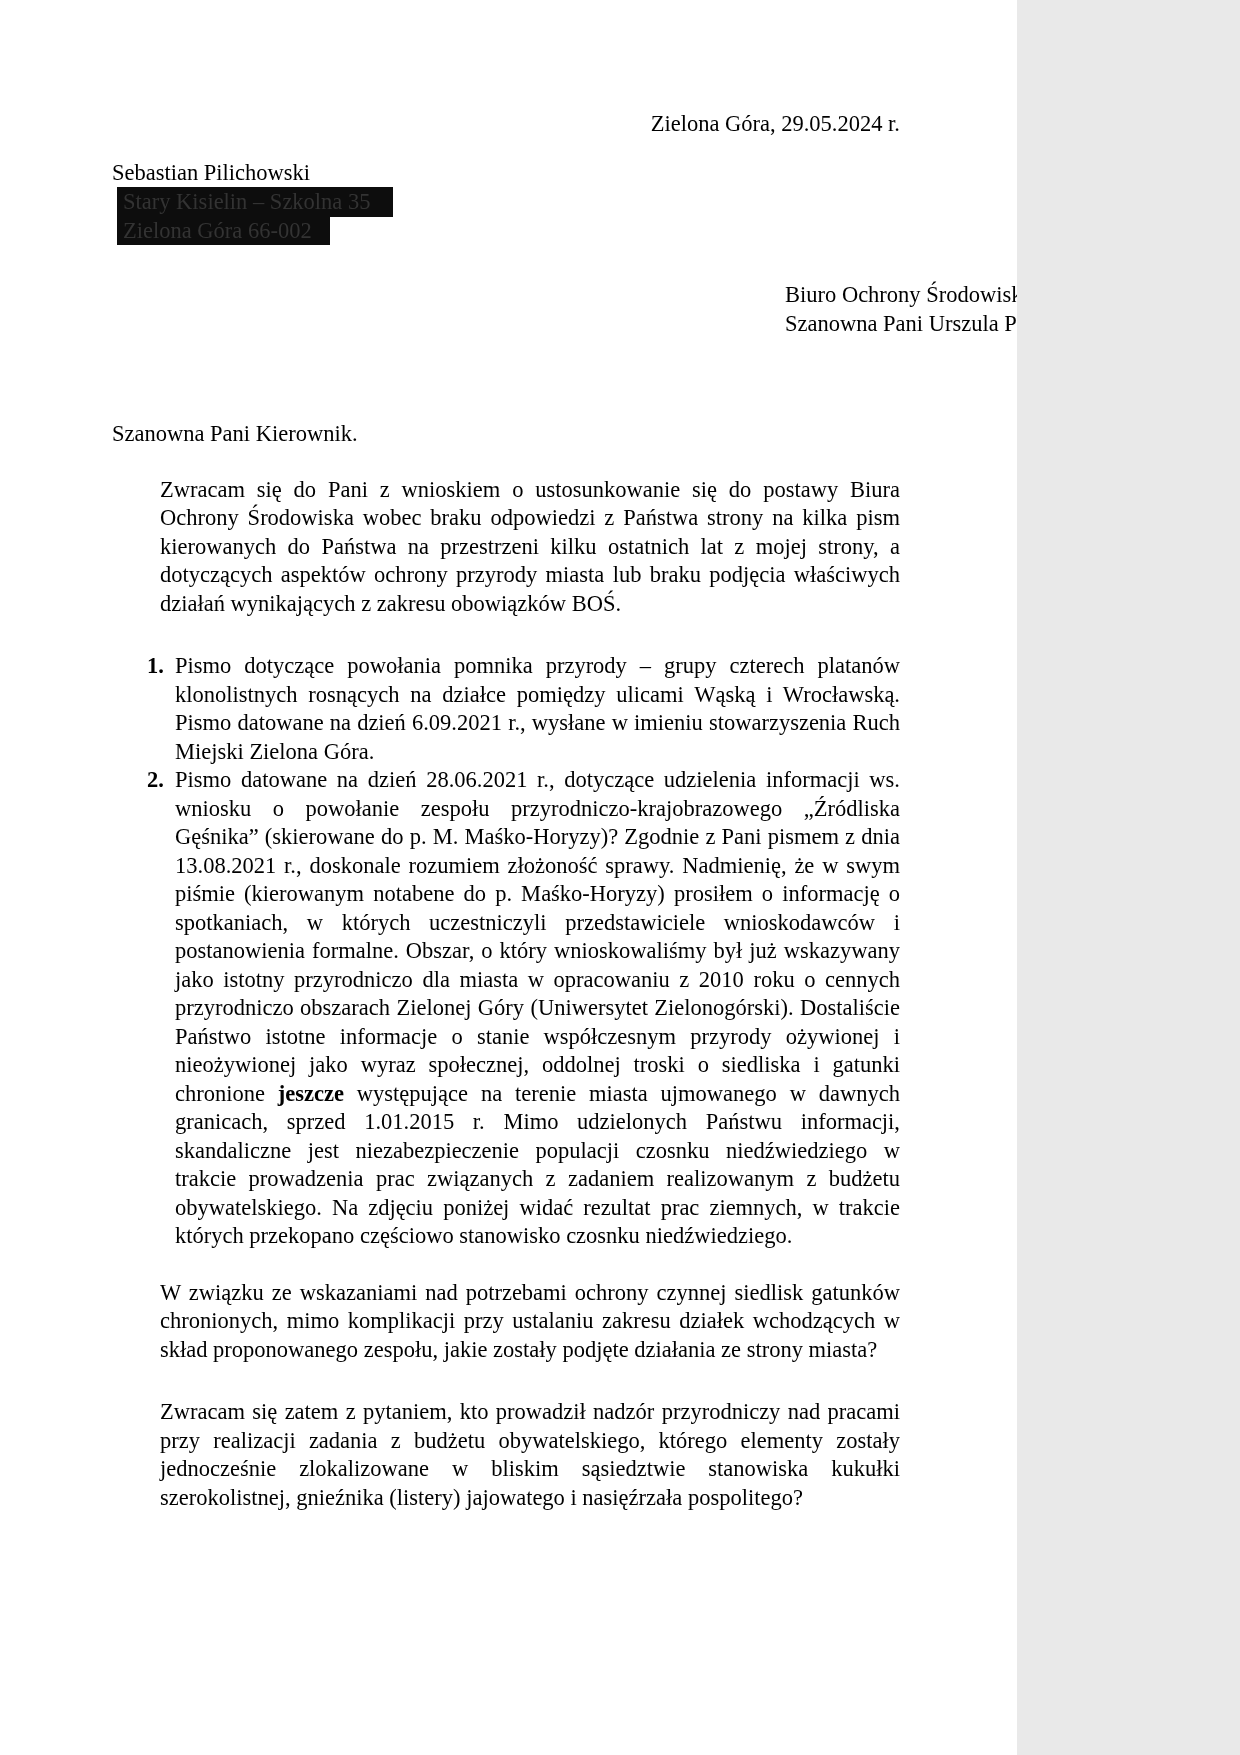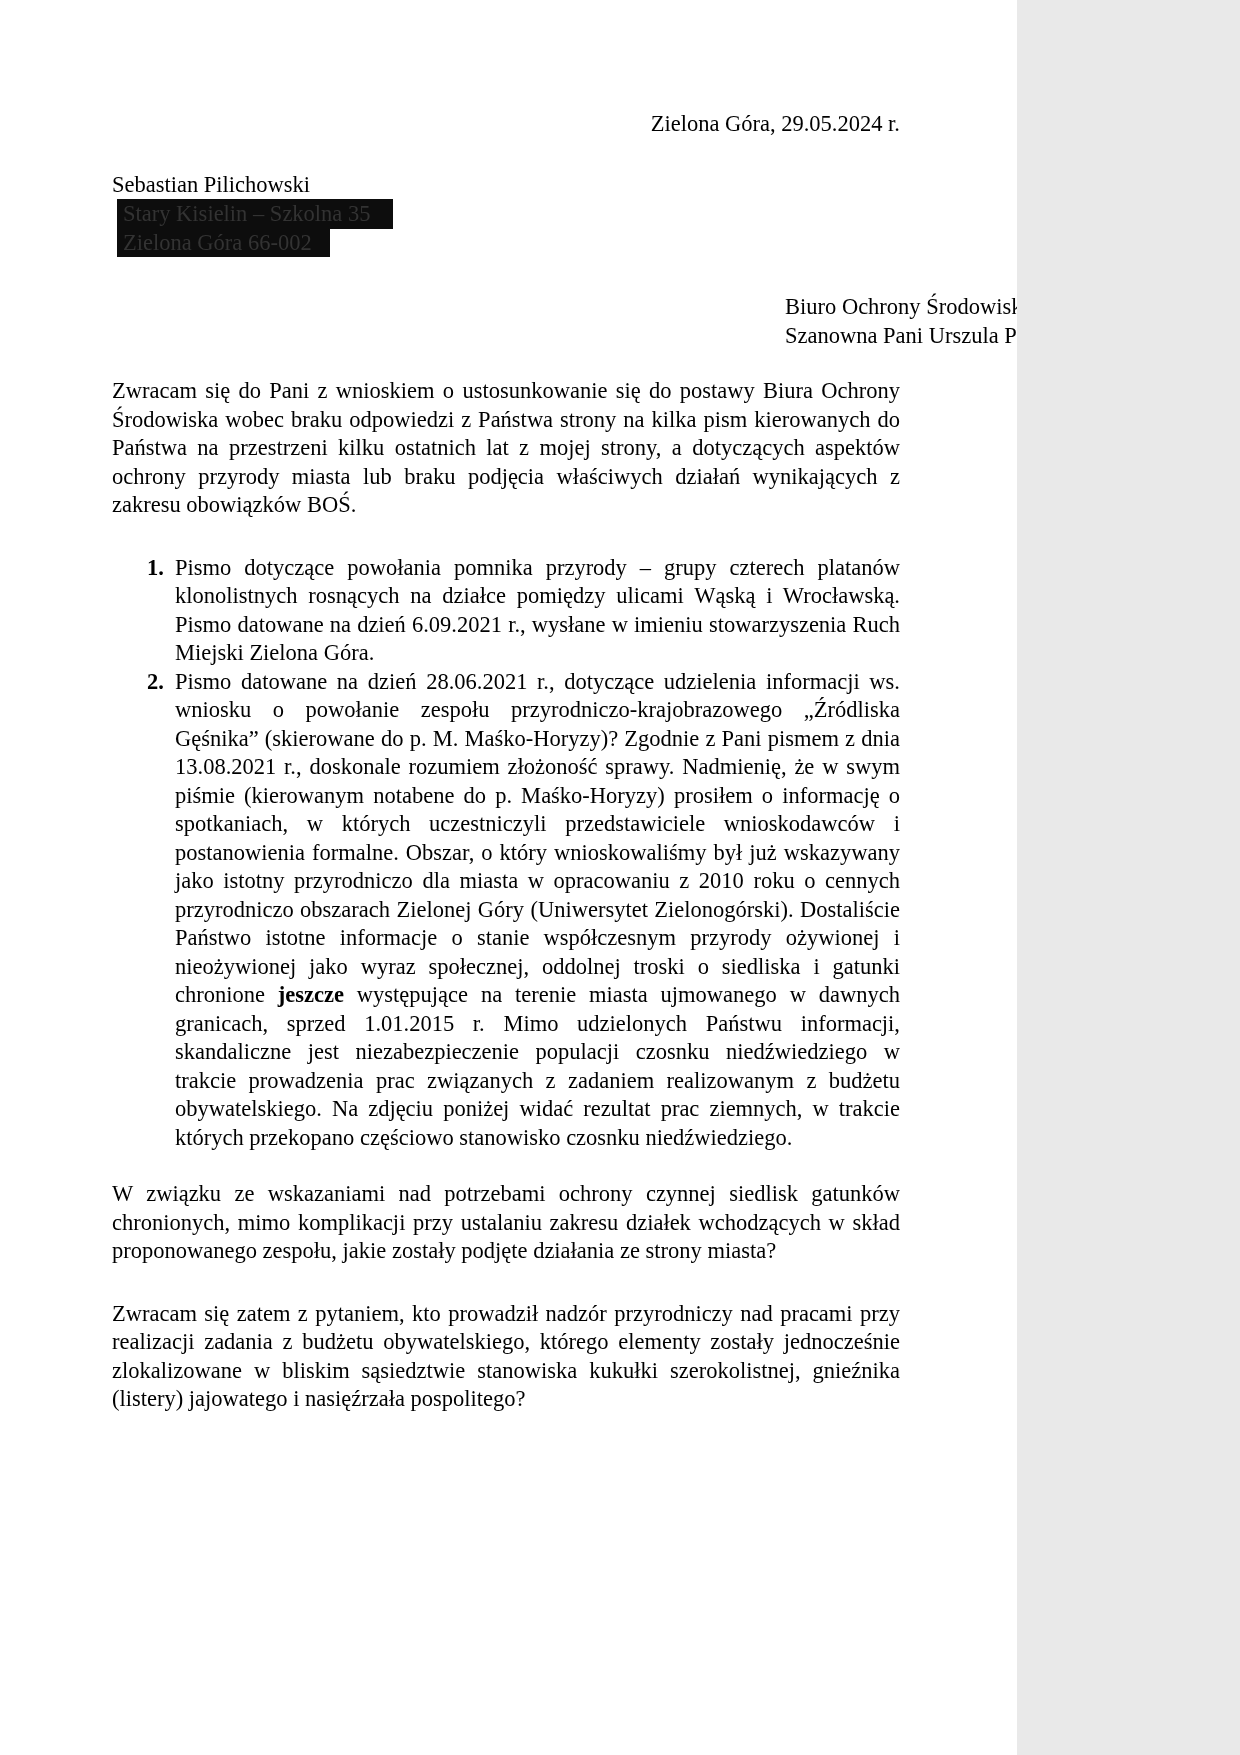--- a/index.html
+++ b/index.html
@@ -14,40 +14,40 @@
     font-family: "Liberation Serif", "DejaVu Serif", serif;
     font-size: 22.5px;
     line-height: 28.5px;
     padding: 110px 117px 0 112px;
     position: relative;
     overflow: hidden;
   }
 
   .date-line { text-align: right; }
 
-  .sender { margin-top: 32px; }
+  .sender { margin-top: 20px; }
   .sender-name { white-space: nowrap; }
 
   .redacted {
     background: var(--redaction-bg, #0d0d0d);
     color: var(--redaction-text, #333333);
     white-space: nowrap;
     overflow: hidden;
     padding-left: 6px;
     margin-left: 5px;
   }
   .redacted-1 { width: 276px; height: 30px; line-height: 30px; }
   .redacted-2 { width: 213px; height: 28px; line-height: 28px; }
 
   .recipient { margin-top: 36px; padding-left: 673px; }
   .recipient-line { white-space: nowrap; }
 
   .salutation { margin-top: 82px; }
 
-  .para { margin-top: 27px; text-align: justify; }
+  .para { margin-top: 27px; text-align: justify; margin-left: 48px; }
   .para.q1 { margin-top: 34px; }
   .para.q2 { margin-top: 28px; }
 
   .list { margin-top: 34px; }
   .list-item { position: relative; padding-left: 63px; }
   .list-item .num {
     position: absolute;
     left: 35px;
     top: 0;
     font-weight: bold;
@@ -67,20 +67,21 @@
     <div class="sender-name">Sebastian Pilichowski</div>
     <div class="redacted redacted-1">Stary Kisielin – Szkolna 35</div>
     <div class="redacted redacted-2">Zielona Góra 66-002</div>
   </div>
 
   <div class="recipient">
     <div class="recipient-line">Biuro Ochrony Środowiska</div>
     <div class="recipient-line">Szanowna Pani Urszula Podgajna</div>
   </div>
 
+  <div class="salutation">Szanowna Pani Kierownik.</div>
 
   <p class="para intro">Zwracam się do Pani z wnioskiem o ustosunkowanie się do postawy Biura Ochrony Środowiska wobec braku odpowiedzi z Państwa strony na kilka pism kierowanych do Państwa na przestrzeni kilku ostatnich lat z mojej strony, a dotyczących aspektów ochrony przyrody miasta lub braku podjęcia właściwych działań wynikających z zakresu obowiązków BOŚ.</p>
 
   <div class="list">
 
     <div class="list-item">
       <span class="num">1.</span>
       <div class="item-text">Pismo dotyczące powołania pomnika przyrody – grupy czterech platanów klonolistnych rosnących na działce pomiędzy ulicami Wąską i Wrocławską. Pismo datowane na dzień 6.09.2021 r., wysłane w imieniu stowarzyszenia Ruch Miejski Zielona Góra.</div>
     </div>
 

